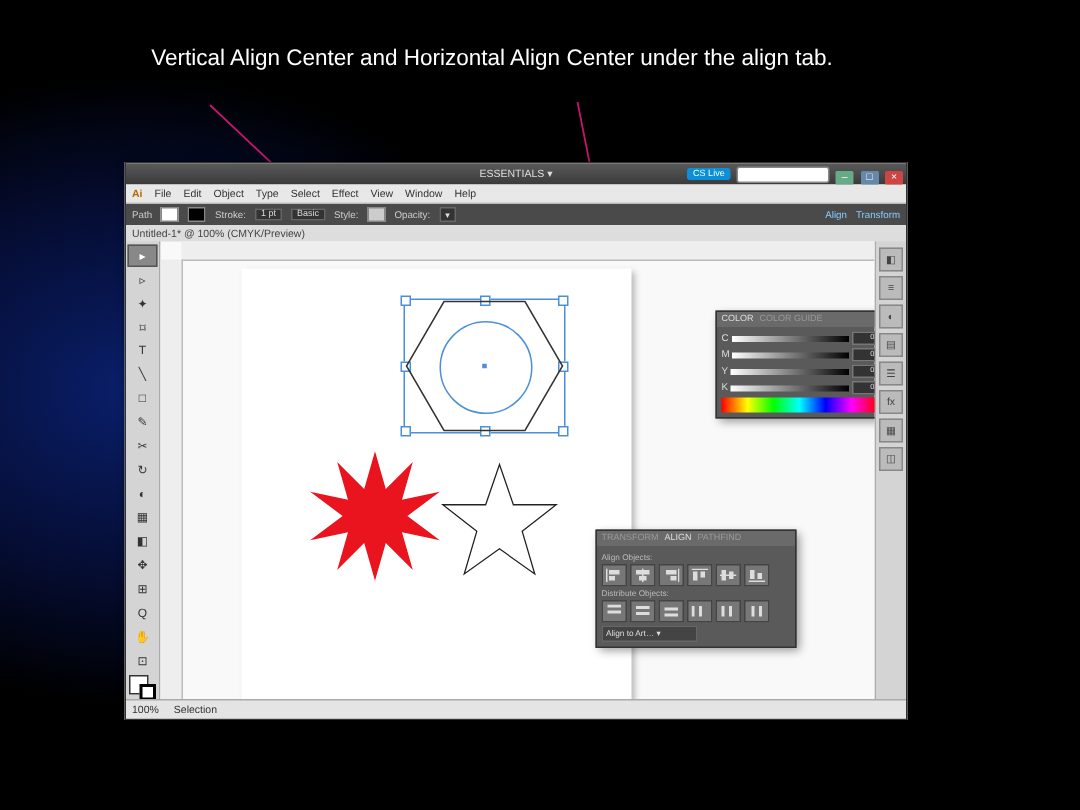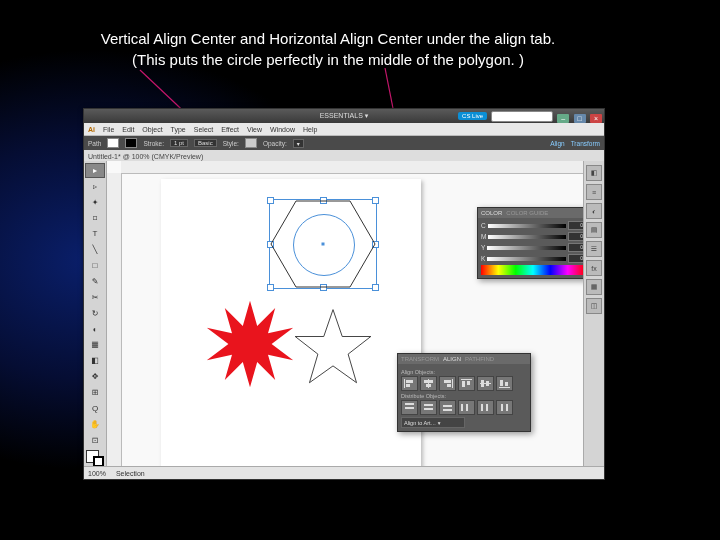--- a/index.html
+++ b/index.html
@@ -78,21 +78,20 @@
   .status{position:absolute;left:0;right:0;bottom:0;height:12px;background:#e4e4e4;border-top:1px solid #aaa;font-size:7px;color:#333;display:flex;align-items:center;gap:10px;padding:0 4px}
   
   .lines{position:absolute;left:0;top:0;width:720px;height:540px;pointer-events:none}
 </style>
 </head>
 <body>
 
 <div class="slide">
   <div class="caption">
     <span>Vertical Align Center and Horizontal Align Center under the align tab.</span>
-    <span class="l2">(This puts the circle perfectly in the middle of the polygon. )</span>
   </div>
 
   <svg class="lines">
     <line x1="140" y1="70" x2="410" y2="325" stroke="#c5166b" stroke-width="1.2"></line>
     <line x1="385" y1="68" x2="436" y2="325" stroke="#c5166b" stroke-width="1.2"></line>
   </svg>
 
   <div class="app">
 
     <div class="titlebar">

